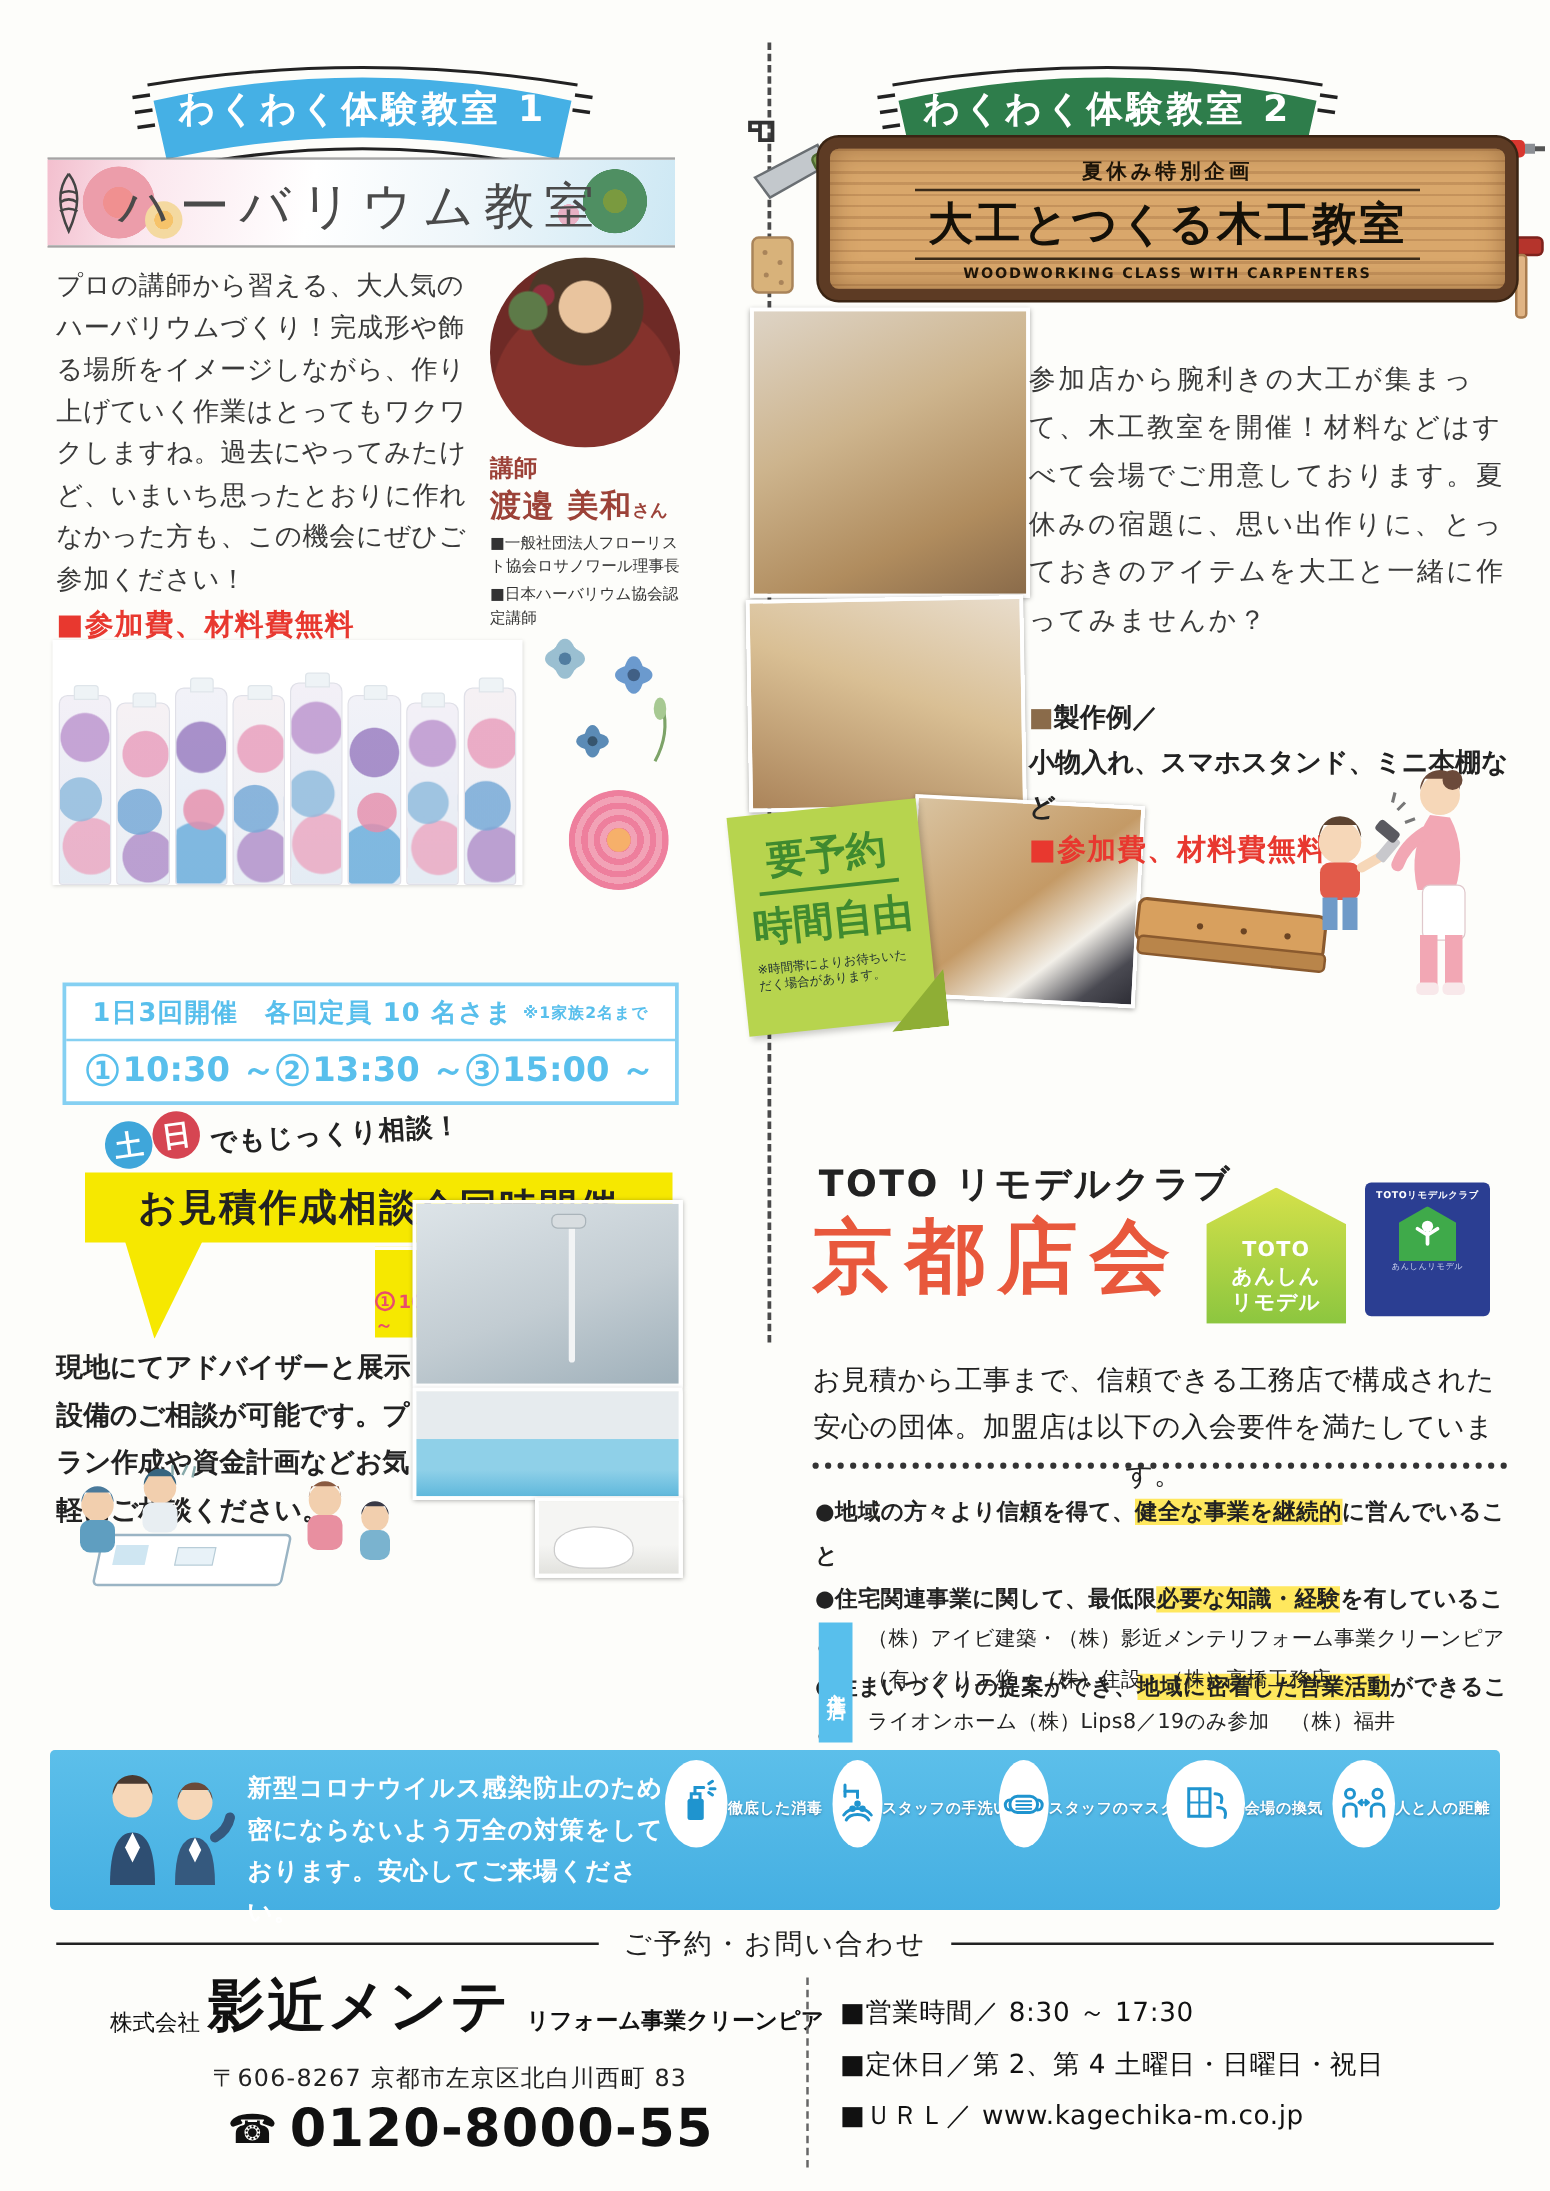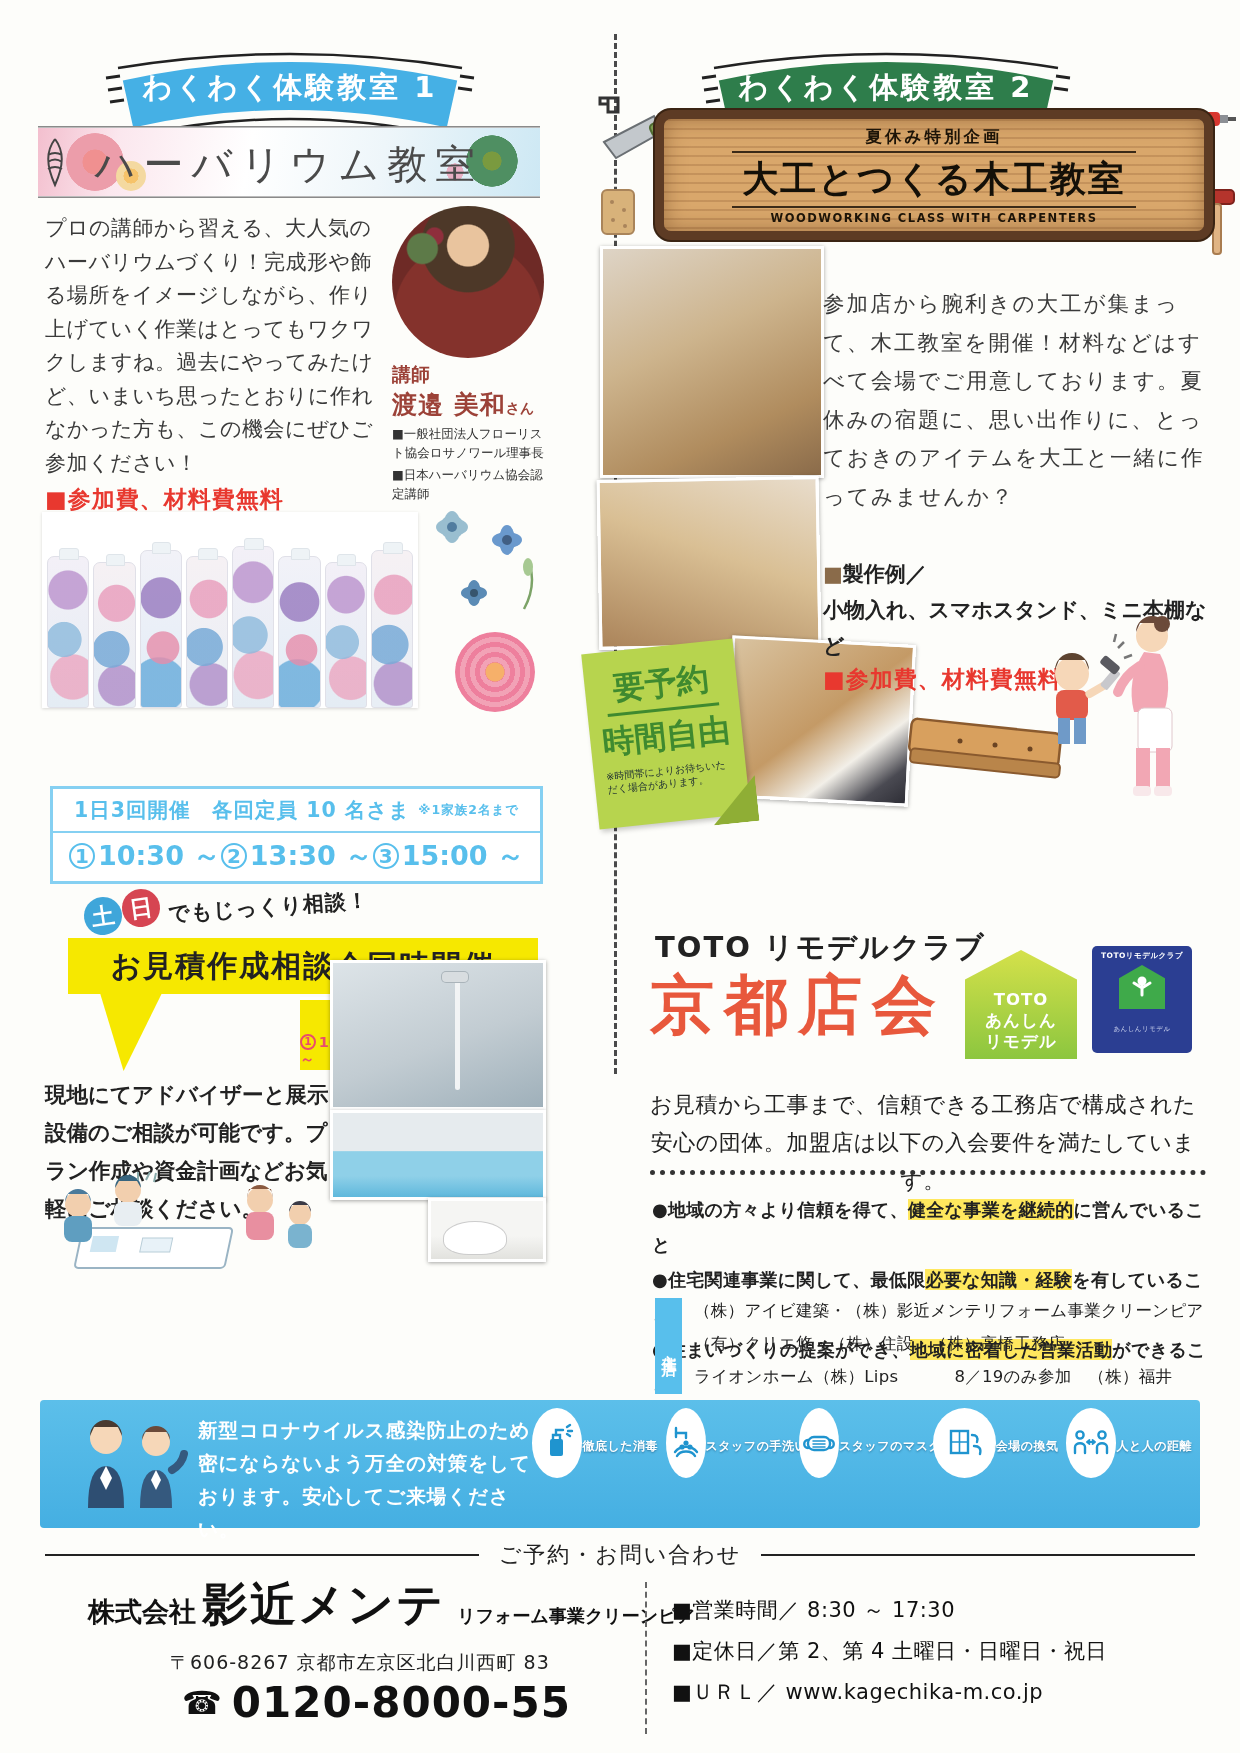--- a/index.html
+++ b/index.html
@@ -145,48 +145,48 @@
      clip-path:polygon(50% 0,100% 27%,100% 100%,0 100%,0 27%);
      background:linear-gradient(#d5e14a,#8cc63f);display:flex;flex-direction:column;
      align-items:center;justify-content:flex-end;padding-bottom:7px;gap:1px;}
   #logo-green div{color:#fff;font-weight:900;font-size:16.5px;line-height:20px;letter-spacing:1px;}
   #logo-blue{left:1092px;top:946px;width:100px;height:102px;background:#2b3e92;border-radius:5px;
      display:flex;flex-direction:column;align-items:center;padding-top:5px;}
   #logo-blue .t{color:#fff;font-size:7.5px;font-weight:700;letter-spacing:.5px;}
   #logo-blue .house{width:46px;height:44px;margin-top:4px;
      clip-path:polygon(50% 0,100% 30%,100% 100%,0 100%,0 30%);
      background:#3faa4a;display:flex;align-items:center;justify-content:center;}
-  #logo-blue .b{color:#cfd6f0;font-size:6.5px;margin-top:16px;letter-spacing:.5px;}
+  #logo-blue .b{color:#cfd6f0;font-size:6.5px;margin-top:0;letter-spacing:.5px;}
   #toto-lead{left:640px;top:1086px;width:566px;text-align:center;font-size:22px;line-height:38px;color:#222;letter-spacing:.5px;}
   #dotted-sep{left:650px;top:1170px;width:556px;border-top:5px dotted #333;}
   #requirements{left:652px;top:1192px;width:560px;font-size:18px;font-weight:900;line-height:35px;color:#222;letter-spacing:.3px;}
   #requirements .hl{background:#ffe85e;}
   #hosts-label{left:655px;top:1298px;width:27px;height:96px;background:#58bfec;color:#fff;
      writing-mode:vertical-rl;text-orientation:upright;display:flex;align-items:center;justify-content:center;
      font-size:15px;font-weight:700;letter-spacing:3px;}
   #hosts{left:694px;top:1294px;width:516px;font-size:16.5px;line-height:33px;color:#222;letter-spacing:.3px;}
-  #hosts .l3{display:flex;gap:56px;}
+  #hosts .l3{display:flex;}
   
   #covid{left:40px;top:1400px;width:1160px;height:128px;border-radius:4px;
      background:linear-gradient(#5cbfea,#45afe2);}
   #covid-illu{position:absolute;left:24px;top:12px;width:130px;height:104px;}
   #covid-msg{position:absolute;left:158px;top:14px;width:336px;color:#fff;font-size:19.5px;
      font-weight:900;line-height:33px;letter-spacing:1px;}
   #measures{position:absolute;left:492px;top:8px;width:660px;display:flex;justify-content:space-between;}
   .measure{width:126px;display:flex;flex-direction:row;align-items:center;}
   .measure .circ{width:70px;height:70px;border-radius:50%;background:#fff;display:flex;
      align-items:center;justify-content:center;}
   .measure .lbl{margin-top:6px;color:#fff;font-size:12px;font-weight:700;letter-spacing:.5px;
      text-shadow:0 1px 2px rgba(20,80,120,.6);white-space:nowrap;}
   
   #contact-row{left:45px;top:1540px;width:1150px;display:flex;align-items:center;gap:20px;}
   #contact-row .ln{flex:1;border-top:2px solid #222;}
   #contact-row .tx{font-size:22px;color:#222;letter-spacing:2px;}
   #company-row{left:88px;top:1574px;display:flex;align-items:flex-end;gap:6px;color:#111;}
-  #company-row .pre{font-size:27px;font-weight:700;padding-bottom:6px;}
+  #company-row .pre{font-size:18px;font-weight:400;padding-bottom:6px;}
   #company-row .nm{font-size:46px;font-weight:900;letter-spacing:2px;}
   #company-row .dv{font-size:18px;font-weight:900;padding-bottom:8px;margin-left:6px;}
   #address{left:170px;top:1650px;font-size:19px;color:#222;letter-spacing:1px;}
   #phone-row{left:182px;top:1678px;display:flex;align-items:center;gap:10px;color:#111;}
   #phone-row .g{font-size:32px;}
   #phone-row .n{font-size:42px;font-weight:900;letter-spacing:1px;}
   #footer-divider{left:645px;top:1582px;height:152px;border-left:2px dashed #666;}
   #footer-info{left:672px;top:1590px;font-size:21px;line-height:41px;color:#111;letter-spacing:.5px;}
 </style>
 </head>

